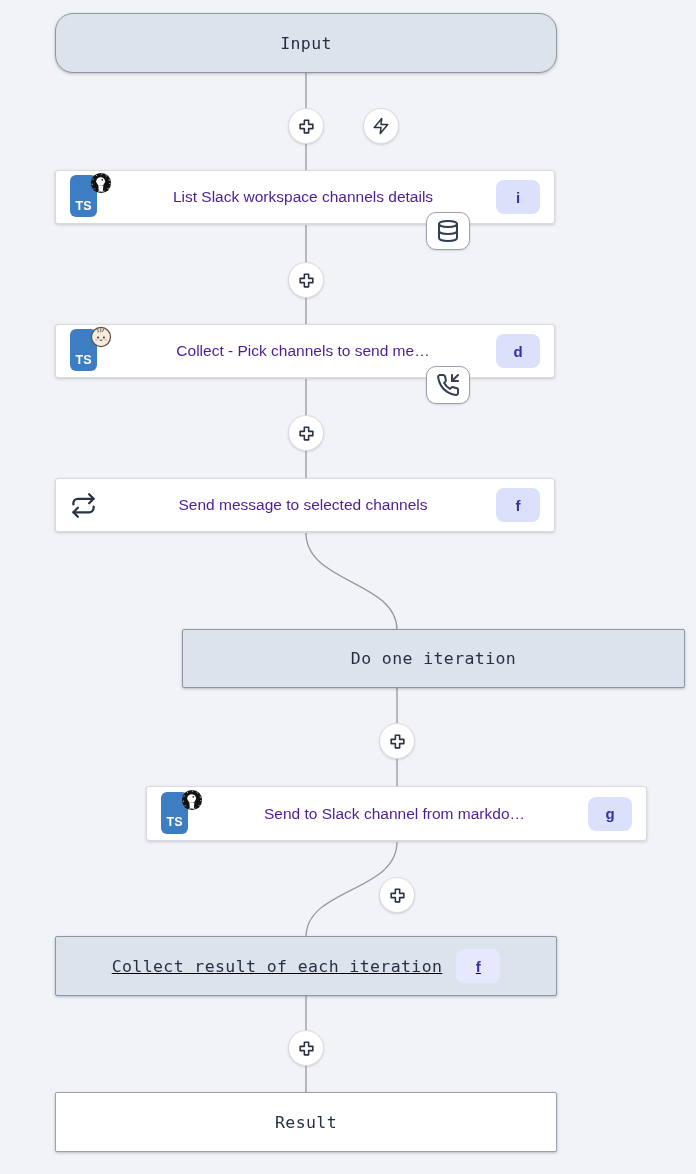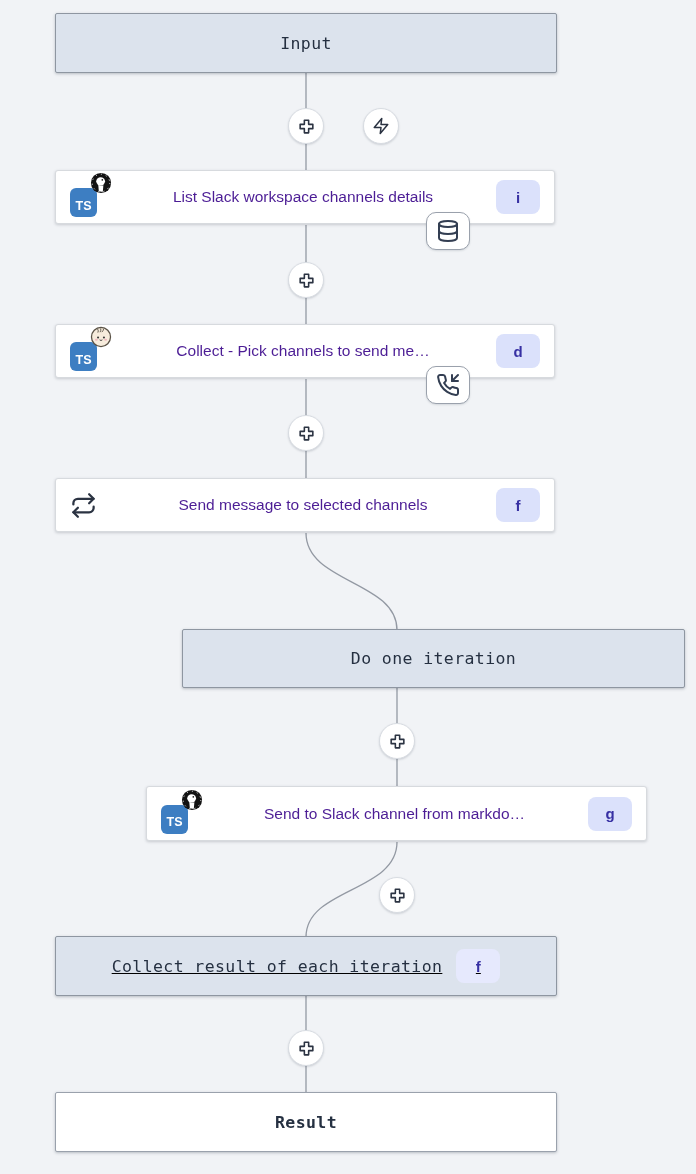--- a/index.html
+++ b/index.html
@@ -20,21 +20,21 @@
              box-shadow:0 1px 3px rgba(50,60,75,.22);display:flex;align-items:center;
              padding:0 14px;z-index:1;cursor:pointer;}
   .step-title{flex:1;text-align:center;font-size:15.5px;color:#4c1d95;white-space:nowrap;
               overflow:hidden;}
   .badge{min-width:44px;height:34px;border-radius:8px;background:#dbe1fb;color:#3730a3;
          display:flex;align-items:center;justify-content:center;font-weight:bold;font-size:15px;}
   .badge.on-blue{background:#e6e9fd;}
 
   
   .lang-wrap{position:relative;width:40px;height:42px;flex:0 0 40px;}
-  .ts-square{position:absolute;left:0;bottom:1px;width:27px;height:29px;border-radius:6px;
+  .ts-square{position:absolute;left:0;bottom:1px;width:27px;height:42px;border-radius:6px;
              background:#3d7ec2;display:flex;align-items:flex-end;justify-content:center;}
   .ts-square span{color:#fff;font-weight:bold;font-size:12.5px;line-height:1;padding-bottom:5px;}
   .runtime-circ{position:absolute;right:-2px;top:-4px;width:22px;height:22px;}
   .repeat-wrap{width:40px;flex:0 0 40px;display:flex;align-items:center;}
 
   
   .circ-btn{position:absolute;width:36px;height:36px;border-radius:50%;background:#fff;
             border:1px solid #d8dce2;box-shadow:0 1px 2px rgba(50,60,75,.18);
             display:flex;align-items:center;justify-content:center;z-index:2;cursor:pointer;box-sizing:border-box;}
 
@@ -54,21 +54,21 @@
       <path d="M306 72 L306 171"></path>
       <path d="M306 225 L306 325"></path>
       <path d="M306 379 L306 479"></path>
       <path d="M306 533 C306 583 397 581 397 630"></path>
       <path d="M397 687 L397 787"></path>
       <path d="M397 842 C397 892 306 888 306 937"></path>
       <path d="M306 995 L306 1093"></path>
     </g>
   </svg>
 
-  <div class="mono-box" style="left:55px;top:13px;width:500px;height:58px;">
+  <div class="mono-box" style="left:55px;top:13px;width:500px;height:58px;border-radius:18px;">
     <span class="mono-label">Input</span>
   </div>
 
   <div class="circ-btn" style="left:288px;top:108px;">
     <svg width="19" height="19" viewBox="0 0 24 24">
       <path d="M9.3 4h5.4v5.3H20v5.4h-5.3V20H9.3v-5.3H4V9.3h5.3Z" fill="#fff" stroke="#2b3342" stroke-width="2" stroke-linejoin="round"></path>
     </svg>
   </div>
   <div class="circ-btn" style="left:363px;top:108px;">
     <svg width="18" height="18" viewBox="0 0 24 24">
@@ -190,17 +190,17 @@
     <span class="mono-label">Collect result of each iteration</span>
     <span class="badge on-blue">f</span>
   </div>
 
   <div class="circ-btn" style="left:288px;top:1030px;">
     <svg width="19" height="19" viewBox="0 0 24 24">
       <path d="M9.3 4h5.4v5.3H20v5.4h-5.3V20H9.3v-5.3H4V9.3h5.3Z" fill="#fff" stroke="#2b3342" stroke-width="2" stroke-linejoin="round"></path>
     </svg>
   </div>
 
-  <div class="mono-box result-box" style="left:55px;top:1092px;width:500px;height:58px;font-weight:bold;">
+  <div class="mono-box result-box" style="left:55px;top:1092px;width:500px;height:58px;">
     <span class="mono-label">Result</span>
   </div>
 
 </div>
 
 </body></html>

